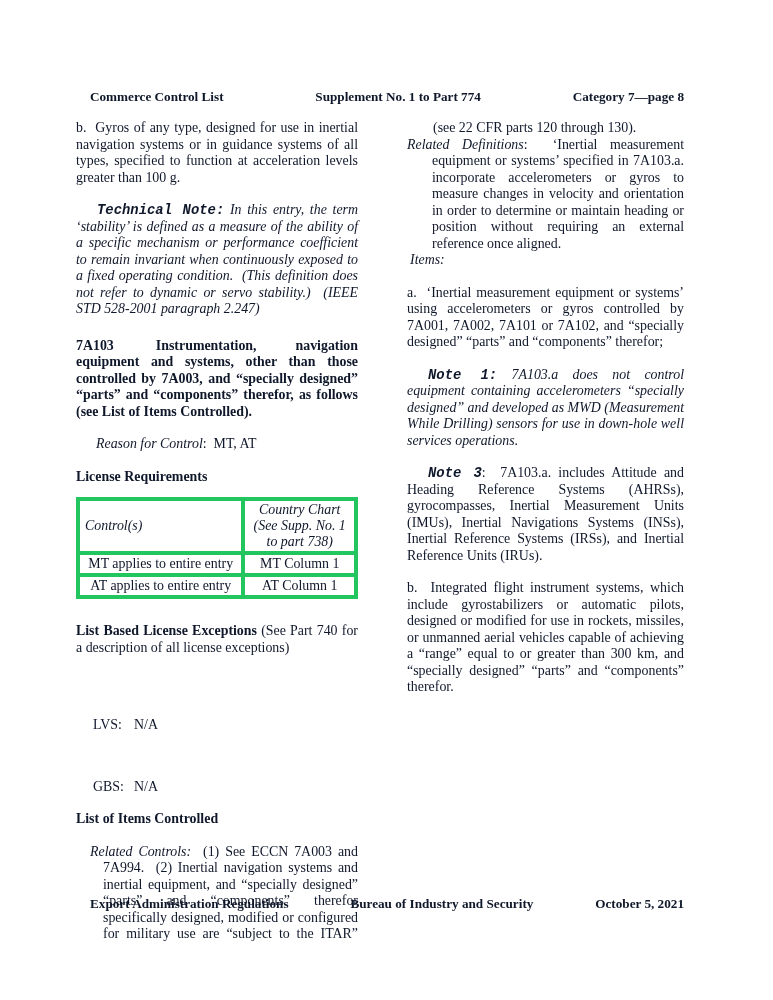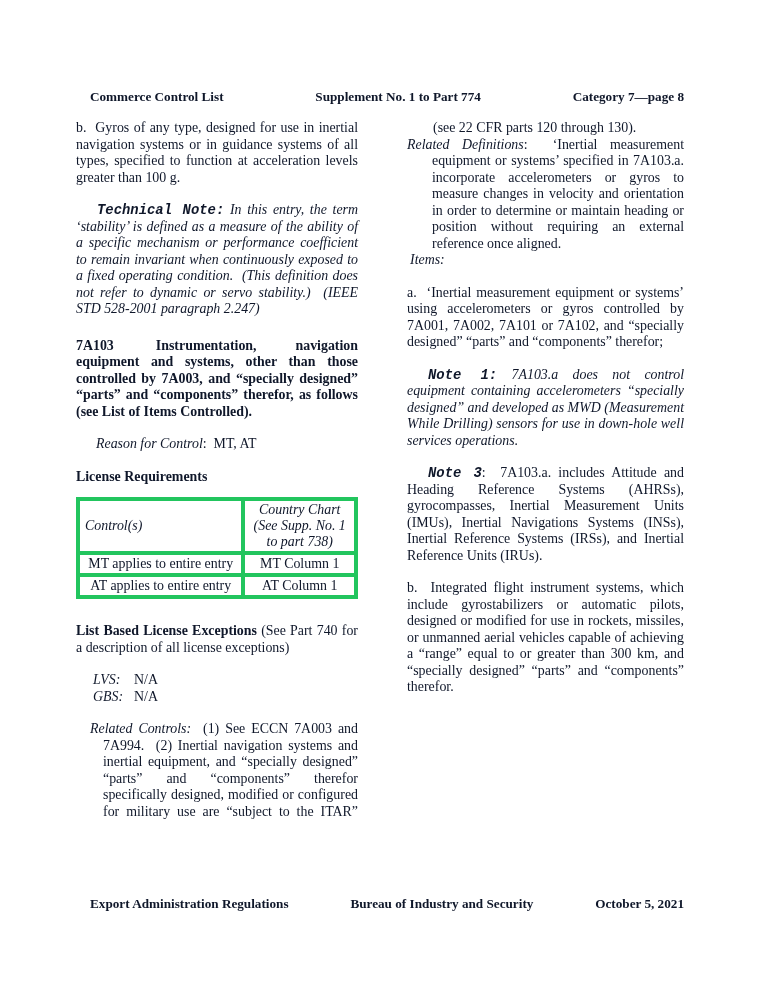--- a/index.html
+++ b/index.html
@@ -19,21 +19,21 @@
   .sp2{margin-top:20px;}
   .indent{text-indent:21px;}
   .it{font-style:italic;}
   .bi{font-weight:bold;font-style:italic;font-family:Liberation Mono, monospace;}
   .bold{font-weight:bold;}
   .jlast{text-align-last:justify;}
   .eccn{font-weight:bold;}
   .eccn-gap{display:inline-block;width:42px;}
   .reason{padding-left:20px;text-align:left;}
   .exc{padding-left:17px;text-align:left;}
-  .exc-label{display:inline-block;width:41px;font-style:italic;}
+  .exc-label{display:inline-block;width:41px;margin-top:45px;}
   .hang-rc{padding-left:27px;text-indent:-13px;}
   .hang-rd{padding-left:25px;text-indent:-25px;}
   .cont-line{padding-left:26px;text-align:left;}
   .items-line{text-indent:3px;text-align:left;}
   .lic-table{border-collapse:collapse;margin-top:12px;font-size:13.9px;table-layout:fixed;}
   .lic-table th,.lic-table td{border:4px solid #22c55e;padding:1px 5px;line-height:16px;font-weight:normal;}
   .lic-table th{font-style:italic;}
   .th-controls{text-align:left;vertical-align:middle;}
   .th-chart{text-align:center;vertical-align:middle;}
   .lic-table td{text-align:center;vertical-align:middle;margin-left:21px;}
@@ -79,20 +79,21 @@
           <td>AT Column 1</td>
         </tr>
       </tbody>
     </table>
 
     <p class="sp" style="margin-top:24px"><span class="bold">List Based License Exceptions</span><span> (See Part 740 for a description of all license exceptions)</span></p>
 
     <p class="sp exc"><span class="exc-label">LVS:</span><span>N/A</span></p>
     <p class="exc"><span class="exc-label">GBS:</span><span>N/A</span></p>
 
+    <p class="sp bold">List of Items Controlled</p>
 
     <p class="sp hang-rc jlast"><span class="it">Related Controls:</span><span>&nbsp; (1) See ECCN 7A003 and 7A994.&nbsp; (2) Inertial navigation systems and inertial equipment, and “specially designed” “parts” and “components” therefor specifically designed, modified or configured for military use are “subject to the ITAR”</span></p>
   </div>
 
   <div class="col col-right">
     <p class="cont-line">(see 22 CFR parts 120 through 130).</p>
 
     <p class="hang-rd"><span class="it">Related Definitions</span><span>:&nbsp; ‘Inertial measurement equipment or systems’ specified in 7A103.a. incorporate accelerometers or gyros to measure changes in velocity and orientation in order to determine or maintain heading or position without requiring an external reference once aligned.</span></p>
 
     <p class="items-line it">Items:</p>

